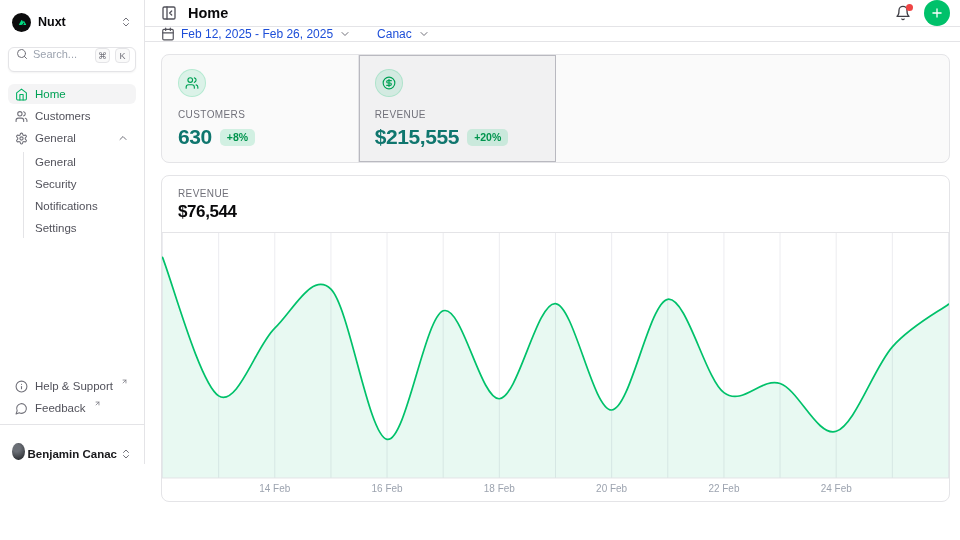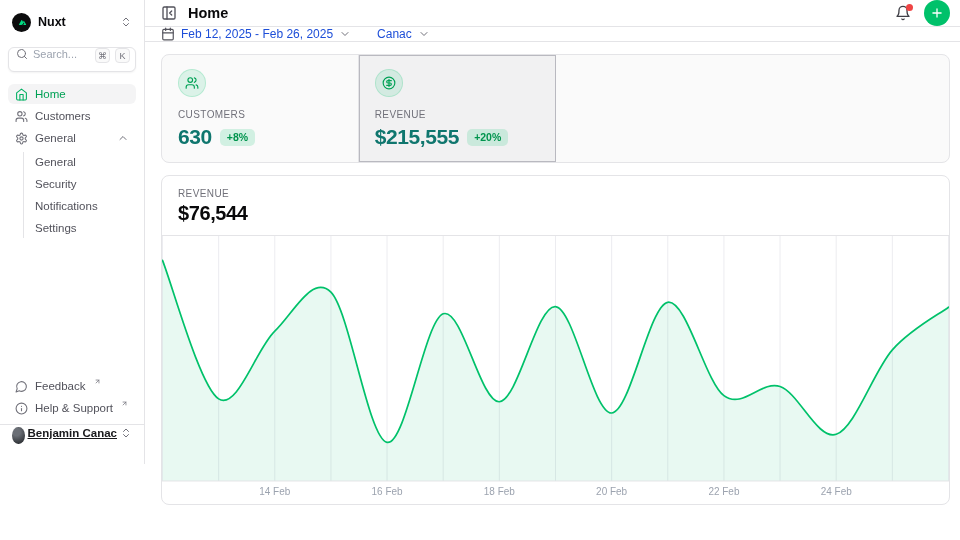--- a/index.html
+++ b/index.html
@@ -37,21 +37,21 @@
   .nav-item .chev { margin-left:auto; color:#71717a; display:flex; }
   .subnav { margin:2px 0 0 15px; border-left:1px solid #e4e4e7; padding-left:11px;
     display:flex; flex-direction:column; gap:2px; }
   .subnav .sub-item { height:20px; display:flex; align-items:center; font-size:11.5px;
     color:#52525b; font-weight:500; cursor:pointer; border-radius:6px; }
 
   .side-footer { margin-top:auto; display:flex; flex-direction:column; gap:2px; padding-bottom:4px; }
   .side-footer .nav-item { height:20px; }
   .ext { color:#71717a; display:flex; margin-left:1px; align-self:flex-start; margin-top:2px; }
   .divider { border-top:1px solid #e4e4e7; margin:4px -8px 0 -8px; }
-  .user-row { display:flex; align-items:flex-start; gap:3px; height:33px; padding:0 4px; cursor:pointer;text-decoration:underline; }
+  .user-row { display:flex; align-items:flex-end; gap:3px; height:33px; padding:0 4px; cursor:pointer; }
   .avatar { width:17px; height:17px; border-radius:50%;
     background:radial-gradient(circle at 35% 30%, #6b6f76 0 25%, #3a3d42 70%, #1f2124 100%); }
   .user-name { font-size:11.5px; font-weight:600; color:#18181b; white-space:nowrap; }
 
   
   .main { flex:1; display:flex; flex-direction:column; min-width:0; }
   .topbar { height:41px; border-bottom:1px solid #e4e4e7; display:flex; align-items:center;
     padding:0 10px 0 16px; gap:9px; }
   .icon-btn { background:none; border:none; color:#52525b; display:flex; align-items:center;
     justify-content:center; cursor:pointer; padding:4px; border-radius:6px; position:relative; }
@@ -78,21 +78,21 @@
   .stat-icon svg { width:14px; height:14px; }
   .stat-label { margin-top:12px; font-size:10px; letter-spacing:.4px; color:#71717a; font-weight:500; }
   .stat-value-row { margin-top:5px; display:flex; align-items:center; gap:8px; }
   .stat-value { font-size:21px; font-weight:700; color:#0f766e; letter-spacing:-0.4px; }
   .delta-badge { background:rgba(0,193,106,.16); color:#00944d; font-size:10.5px; font-weight:600;
     padding:2.5px 7px; border-radius:5px; }
 
   .chart-card { margin-top:12px; border:1px solid #e4e4e7; border-radius:8px; background:#fff; overflow:hidden; }
   .chart-head { padding:12px 16px 10px 16px; border-bottom:1px solid #e4e4e7; }
   .chart-label { font-size:10px; letter-spacing:.4px; color:#71717a; font-weight:500; }
-  .chart-value { margin-top:3px; font-size:20px; font-weight:700; color:#09090b; letter-spacing:-0.4px; }
+  .chart-value { margin-top:3px; font-size:17px; font-weight:700; color:#09090b; letter-spacing:-0.4px; }
   .chart-wrap { width:100%; }
   .chart-wrap svg { display:block; width:100%; height:268px; }
 </style>
 </head>
 <body>
 
 <div class="app">
 
   <aside class="sidebar">
     <div class="logo-row">
@@ -166,40 +166,40 @@
         <div class="sub-item">Security</div>
         <div class="sub-item">Notifications</div>
         <div class="sub-item">Settings</div>
       </div>
     </nav>
 
     <div class="side-footer">
       <div class="nav-item">
         <span class="nico">
           <svg class="ic" viewBox="0 0 24 24" fill="none" stroke="currentColor" stroke-width="2" stroke-linecap="round" stroke-linejoin="round">
-              <path d="M7.9 20A9 9 0 1 0 4 16.1L2 22Z"></path>
-            </svg>
-        </span>
-        <span>Feedback</span>
+              <circle cx="12" cy="12" r="10"></circle>
+              <path d="M12 16v-4"></path>
+              <path d="M12 8h.01"></path>
+            </svg>
+        </span>
+        <span>Help &amp; Support</span>
         <span class="ext">
           <svg width="7" height="7" viewBox="0 0 24 24" fill="none" stroke="currentColor" stroke-width="2.5" stroke-linecap="round" stroke-linejoin="round">
               <path d="M7 7h10v10"></path>
               <path d="M7 17 17 7"></path>
             </svg>
         </span>
       </div>
       <div class="nav-item">
         <span class="nico">
           <svg class="ic" viewBox="0 0 24 24" fill="none" stroke="currentColor" stroke-width="2" stroke-linecap="round" stroke-linejoin="round">
-              <circle cx="12" cy="12" r="10"></circle>
-              <path d="M12 16v-4"></path>
-              <path d="M12 8h.01"></path>
-            </svg>
-        </span>
-        <span>Help &amp; Support</span>
+              <path d="M7.9 20A9 9 0 1 0 4 16.1L2 22Z"></path>
+            </svg>
+        </span>
+        <span>Feedback</span>
         <span class="ext">
           <svg width="7" height="7" viewBox="0 0 24 24" fill="none" stroke="currentColor" stroke-width="2.5" stroke-linecap="round" stroke-linejoin="round">
               <path d="M7 7h10v10"></path>
               <path d="M7 17 17 7"></path>
             </svg>
         </span>
       </div>
       <div class="divider"></div>
       <div class="user-row">
         <span class="avatar"></span>

